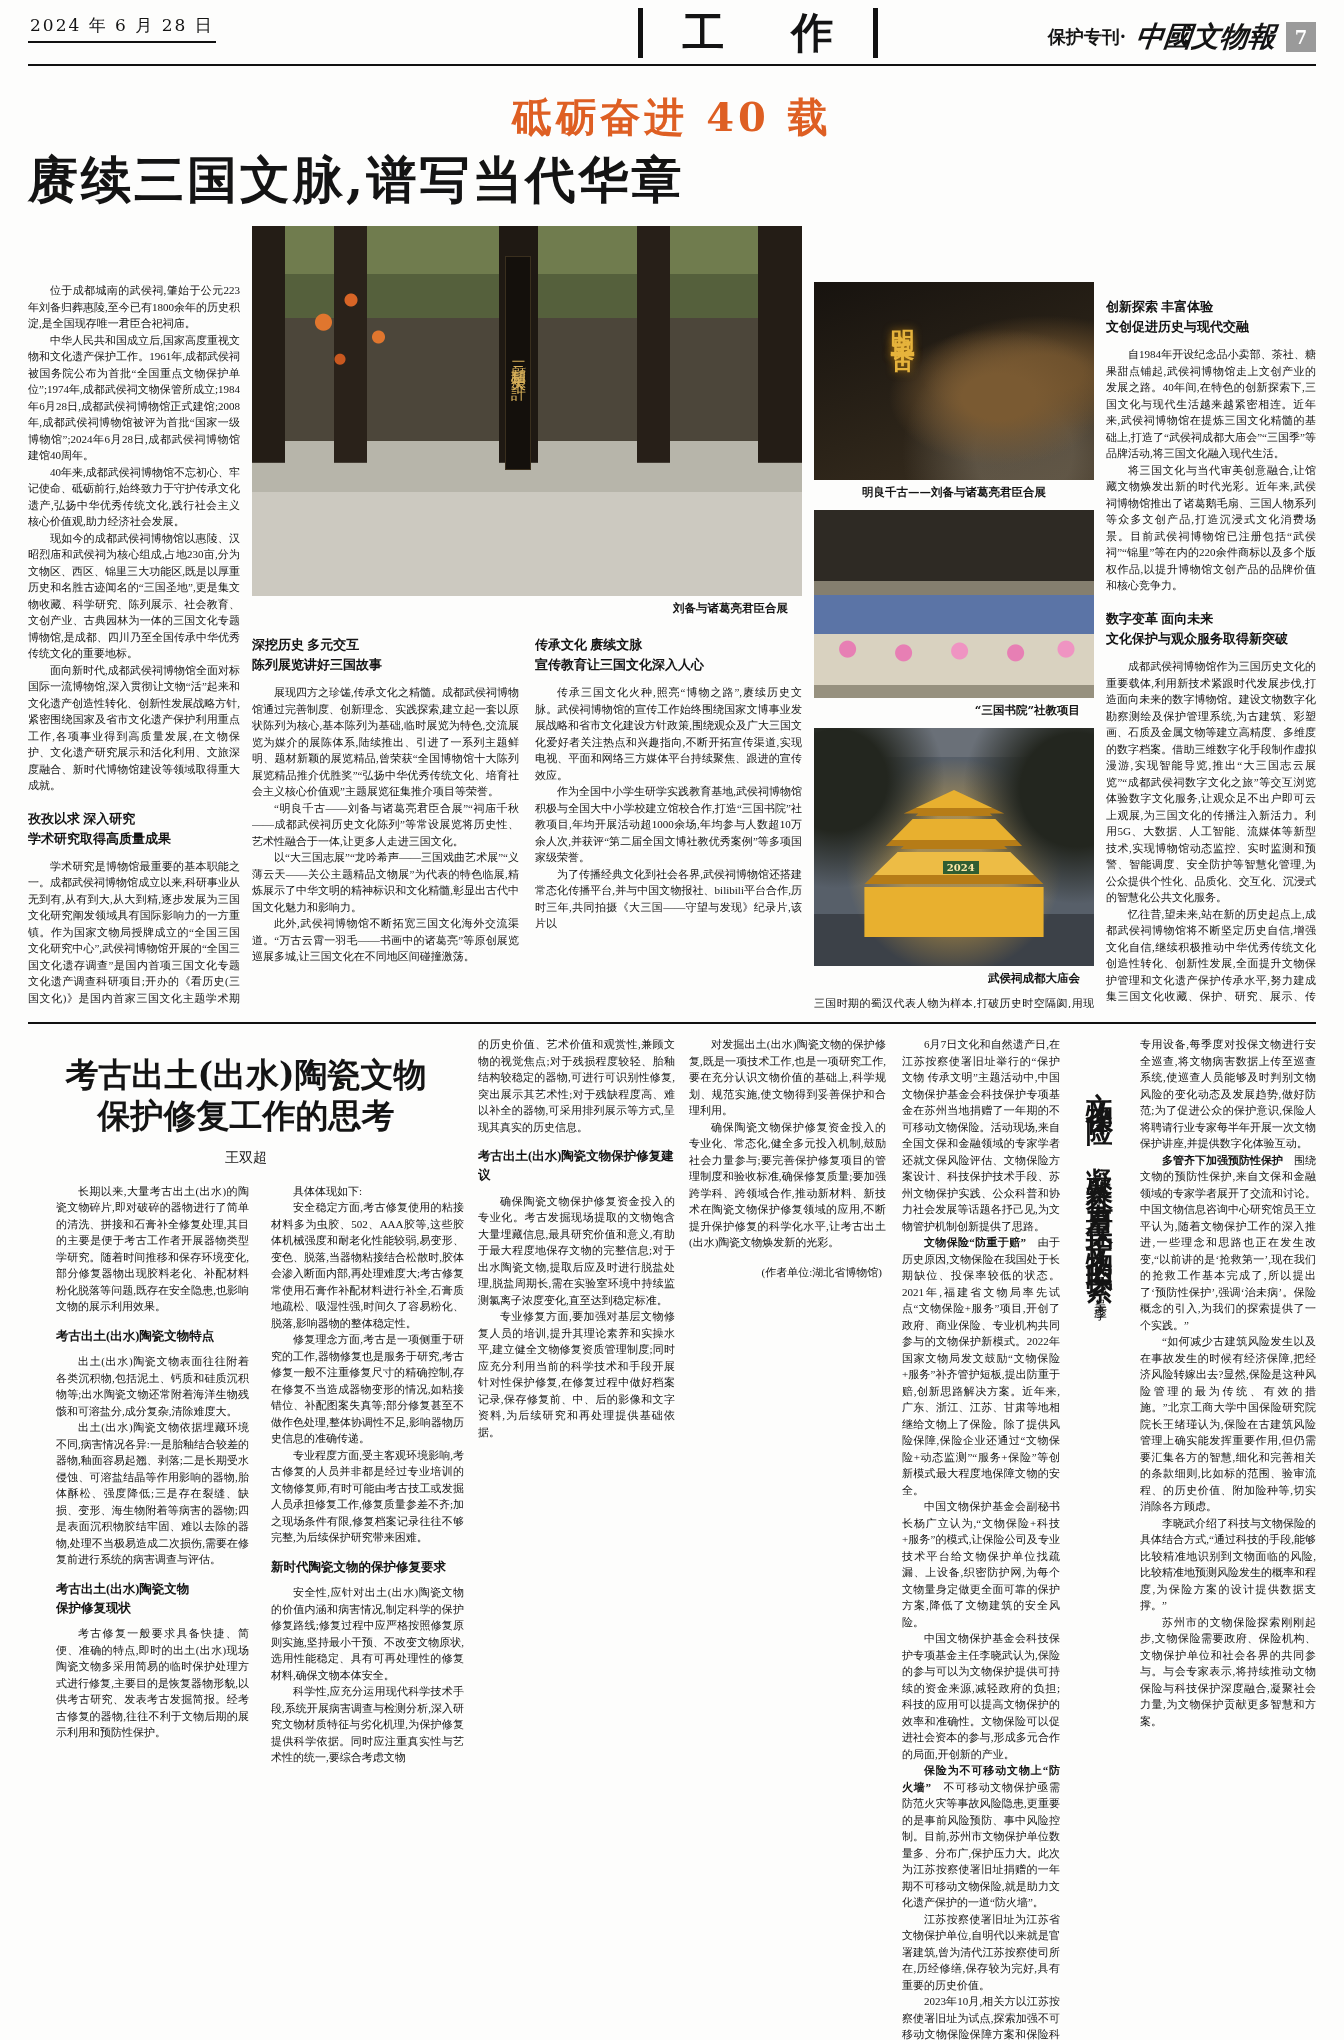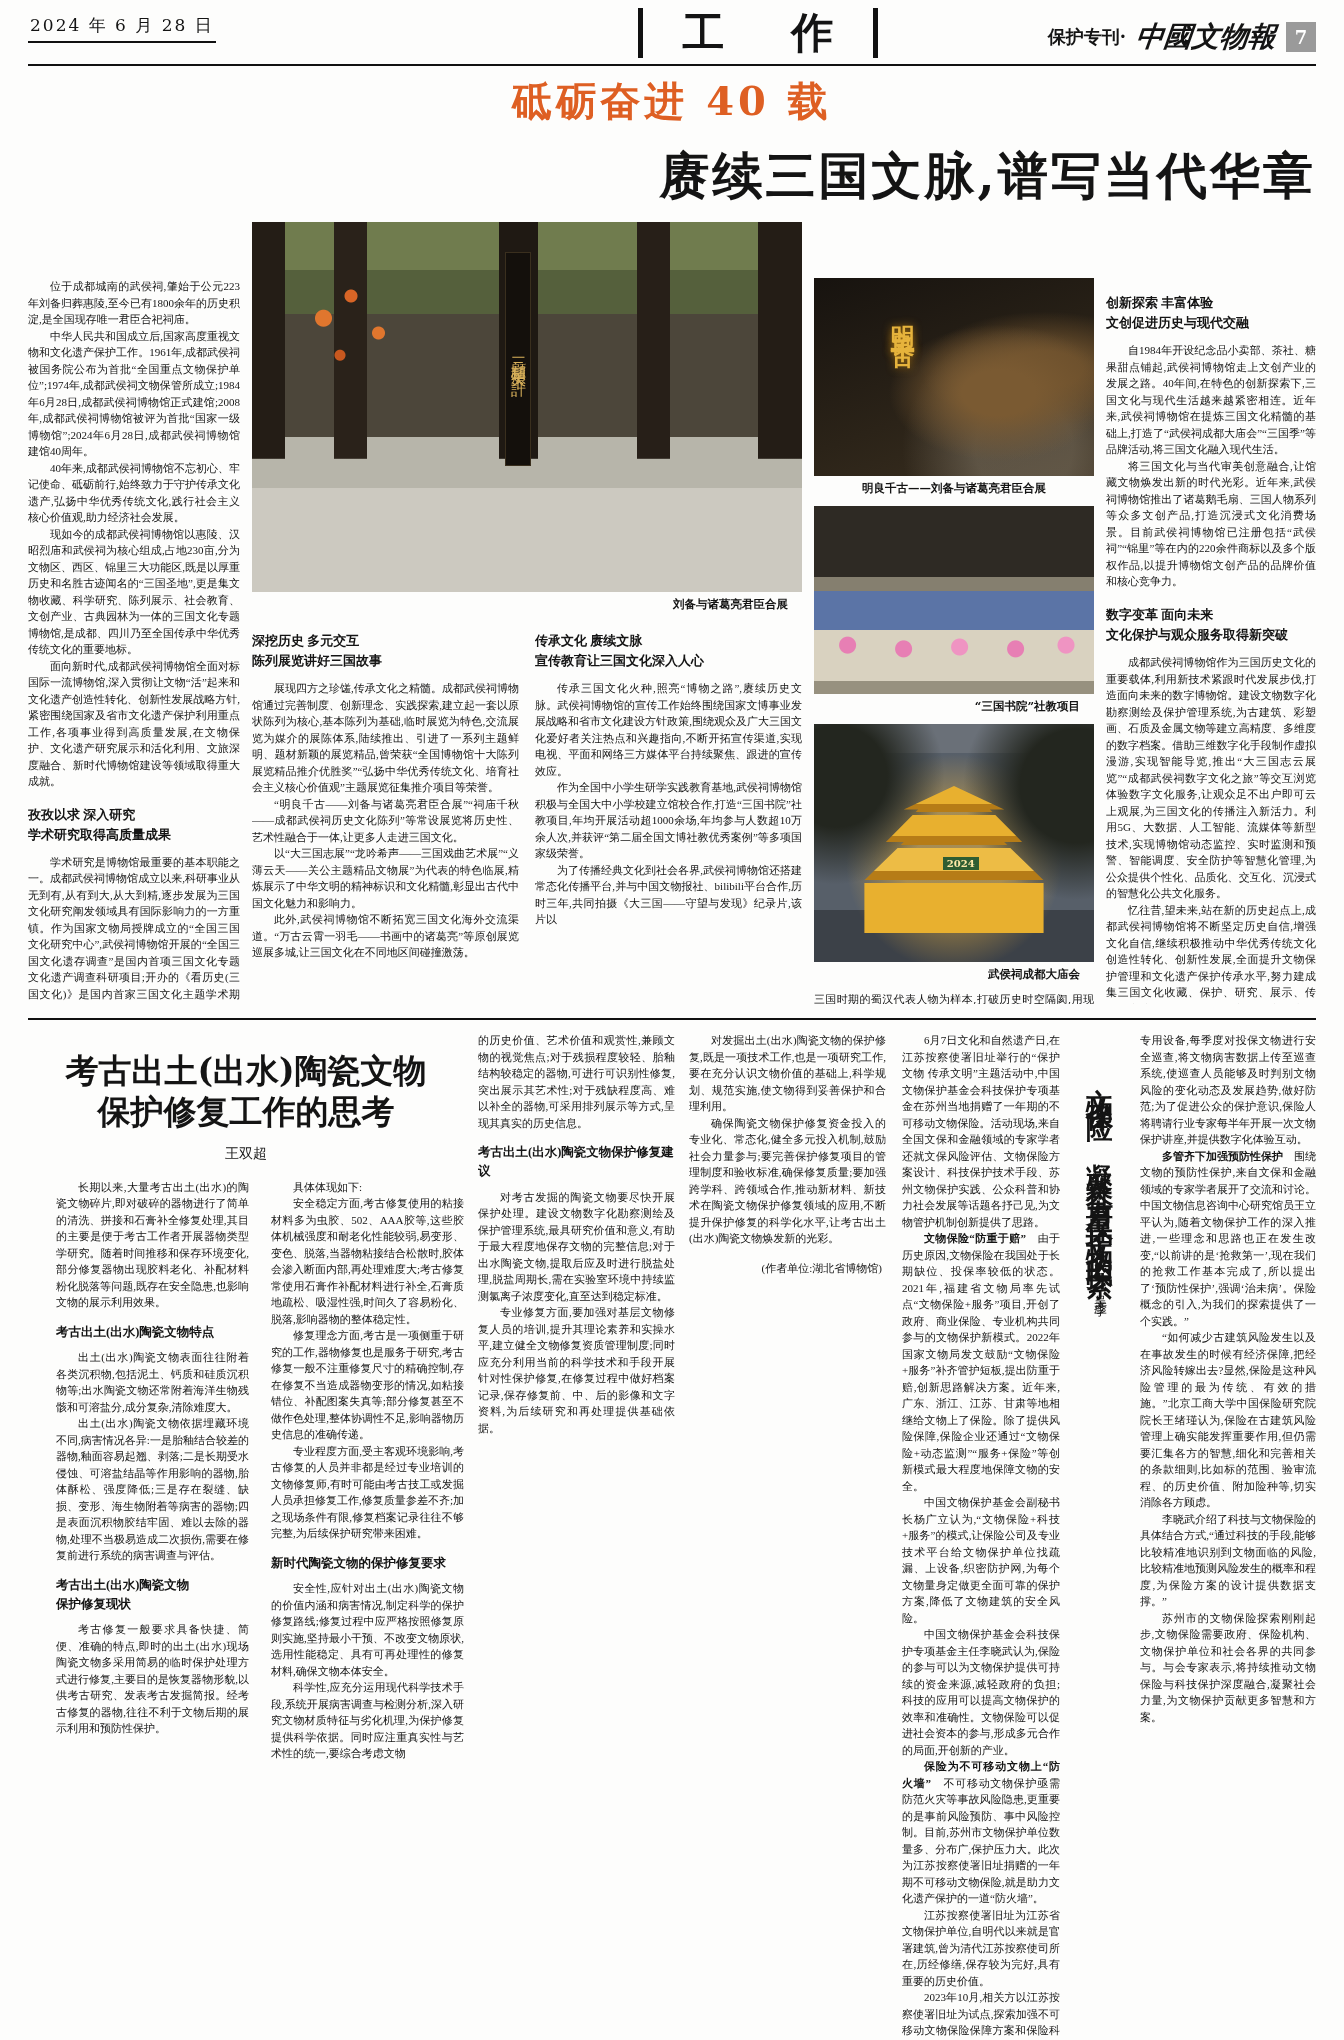--- a/index.html
+++ b/index.html
@@ -16,22 +16,22 @@
   .mh-date { font-size:17px; letter-spacing:2px; border-bottom:2px solid #111; padding:6px 2px 4px 2px; white-space:nowrap; }
   .mh-meta { font-family:"Liberation Sans",sans-serif; font-size:11.5px; line-height:17px; padding-top:4px; }
   .mh-center { flex:1; display:flex; justify-content:center; align-items:center; gap:14px; }
   .vbar { width:5px; height:50px; background:#111; display:inline-block; }
   .mh-section { font-size:42px; font-weight:bold; letter-spacing:26px; text-indent:26px; line-height:1; }
   .mh-right { display:flex; align-items:center; gap:10px; padding-top:10px; }
   .mh-edition { font-size:18px; font-weight:bold; }
   .mh-brand { font-size:28px; font-weight:bold; font-style:italic; transform:skewX(-6deg); font-family:"DejaVu Serif",serif; }
   .mh-pagebox { width:30px; height:30px; background:#9a9a9a; color:#fff; font-size:18px; font-weight:bold; display:flex; align-items:center; justify-content:center; }
   
-  .kicker { text-align:center; font-size:40px; font-weight:bold; color:#de5f23; margin-top:8px; letter-spacing:4px; }
-  .main-headline { text-align:right; font-size:50px; font-weight:bold; letter-spacing:3px; margin:14px 0 12px 0; }
+  .kicker { text-align:center; font-size:40px; font-weight:bold; color:#de5f23; margin-top:24px; letter-spacing:4px; }
+  .main-headline { text-align:left; font-size:50px; font-weight:bold; letter-spacing:3px; margin:2px 0 12px 0; }
   .main-body { display:flex; gap:12px; height:782px; overflow:hidden; }
   .col { overflow:hidden;font-family:Liberation Serif, serif; }
   .col-1 { width:212px; padding-top:56px; }
   .mid { width:550px; }
   .photos-col { width:280px; padding-top:56px; }
   .col-5 { flex:1; padding-top:56px; }
   p.body { font-size:11px; line-height:16.5px; text-align:justify; text-indent:2em; }
   p.body.noindent { text-indent:0; }
   .subhead { font-size:13px; font-weight:bold; line-height:1.55; margin:15px 0 9px 0; }
   .subhead div { white-space:nowrap; }
@@ -253,21 +253,21 @@
             <p class="body">专业程度方面,受主客观环境影响,考古修复的人员并非都是经过专业培训的文物修复师,有时可能由考古技工或发掘人员承担修复工作,修复质量参差不齐;加之现场条件有限,修复档案记录往往不够完整,为后续保护研究带来困难。</p>
             <div class="bot-subhead">新时代陶瓷文物的保护修复要求</div>
             <p class="body">安全性,应针对出土(出水)陶瓷文物的价值内涵和病害情况,制定科学的保护修复路线;修复过程中应严格按照修复原则实施,坚持最小干预、不改变文物原状,选用性能稳定、具有可再处理性的修复材料,确保文物本体安全。</p>
             <p class="body">科学性,应充分运用现代科学技术手段,系统开展病害调查与检测分析,深入研究文物材质特征与劣化机理,为保护修复提供科学依据。同时应注重真实性与艺术性的统一,要综合考虑文物</p>
           </div>
         </div>
       </div>
       <div class="col">
         <p class="body noindent">的历史价值、艺术价值和观赏性,兼顾文物的视觉焦点;对于残损程度较轻、胎釉结构较稳定的器物,可进行可识别性修复,突出展示其艺术性;对于残缺程度高、难以补全的器物,可采用排列展示等方式,呈现其真实的历史信息。</p>
         <div class="bot-subhead">考古出土(出水)陶瓷文物保护修复建议</div>
-        <p class="body">对考古发掘的陶瓷文物要尽快开展保护处理。建设文物数字化勘察测绘及保护管理系统,最具研究价值和意义,有助于最大程度地保存文物的完整信息;对于出水陶瓷文物,提取后应及时进行脱盐处理,脱盐周期长,需在实验室环境中持续监测氯离子浓度变化,直至达到稳定标准。</p>
+        <p class="body">确保陶瓷文物保护修复资金投入的专业化。考古发掘现场提取的文物饱含大量埋藏信息,最具研究价值和意义,有助于最大程度地保存文物的完整信息;对于出水陶瓷文物,提取后应及时进行脱盐处理,脱盐周期长,需在实验室环境中持续监测氯离子浓度变化,直至达到稳定标准。</p>
         <p class="body">专业修复方面,要加强对基层文物修复人员的培训,提升其理论素养和实操水平,建立健全文物修复资质管理制度;同时应充分利用当前的科学技术和手段开展针对性保护修复,在修复过程中做好档案记录,保存修复前、中、后的影像和文字资料,为后续研究和再处理提供基础依据。</p>
       </div>
       <div class="col">
         <p class="body">对发掘出土(出水)陶瓷文物的保护修复,既是一项技术工作,也是一项研究工作,要在充分认识文物价值的基础上,科学规划、规范实施,使文物得到妥善保护和合理利用。</p>
         <p class="body">确保陶瓷文物保护修复资金投入的专业化、常态化,健全多元投入机制,鼓励社会力量参与;要完善保护修复项目的管理制度和验收标准,确保修复质量;要加强跨学科、跨领域合作,推动新材料、新技术在陶瓷文物保护修复领域的应用,不断提升保护修复的科学化水平,让考古出土(出水)陶瓷文物焕发新的光彩。</p>
         <div class="credit">(作者单位:湖北省博物馆)</div>
       </div>
     </article>
 
     <article class="insurance">

